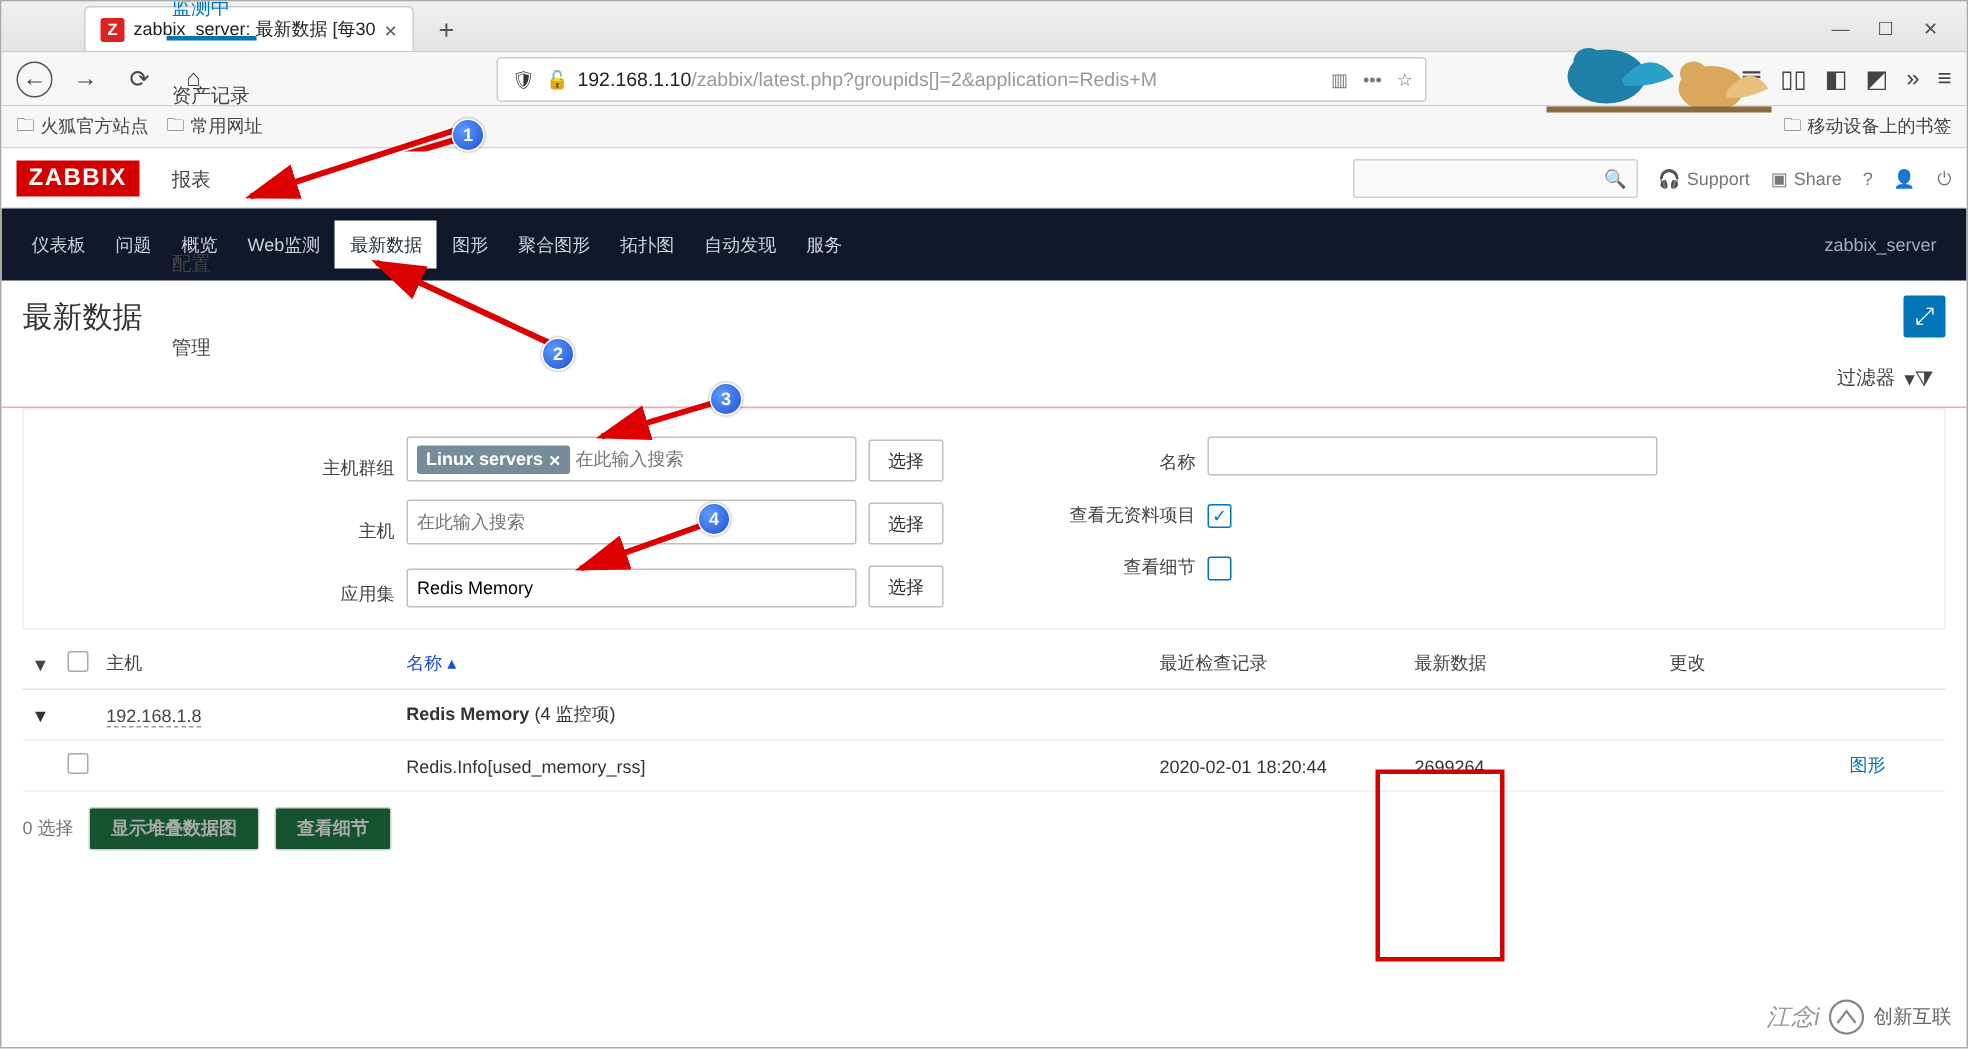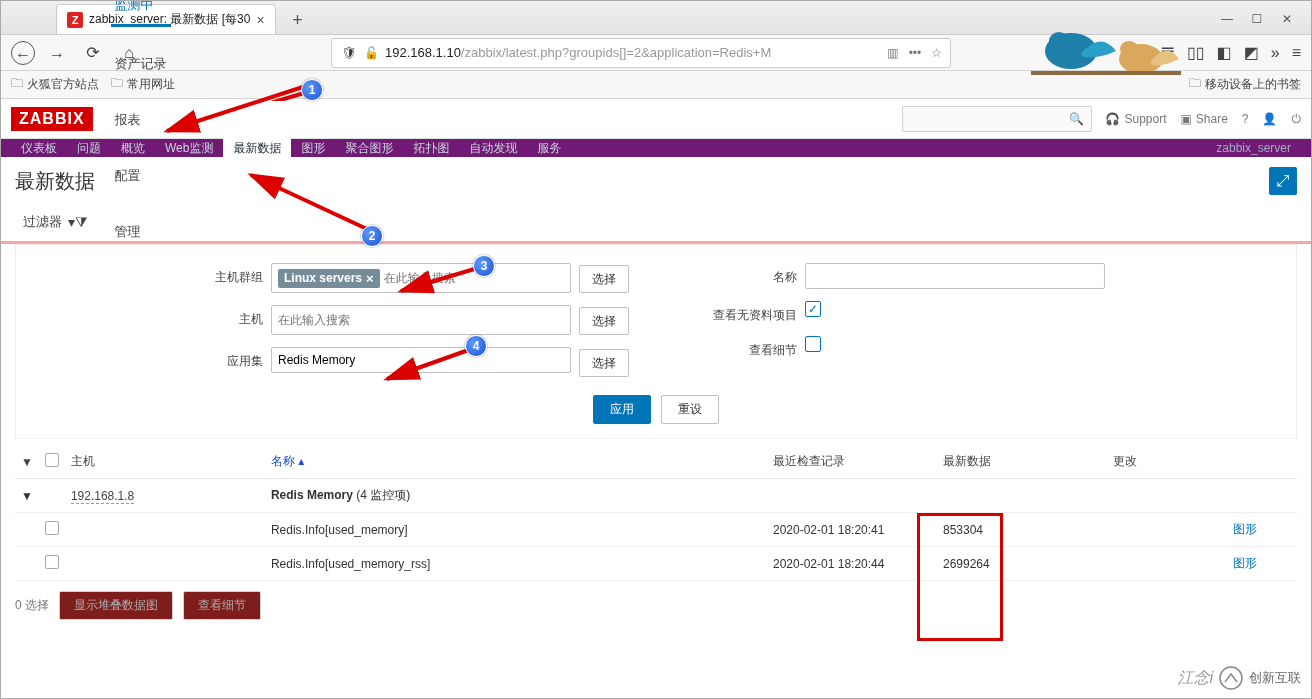--- a/index.html
+++ b/index.html
@@ -36,38 +36,38 @@
 .zbx-top { height: 40px; background: #fff; display: flex; align-items: center; padding: 0 10px; border-bottom: 1px solid #e0e0e0; }
 .zbx-logo { background: #d40000; color: #fff; font-weight: bold; font-size: 16px; padding: 3px 8px; letter-spacing: 1px; }
 .zbx-mainnav { display: flex; margin-left: 18px; gap: 18px; flex-direction: column; }
 .zbx-mainnav-item { color: #444; font-size: 13px; padding: 10px 4px; cursor: pointer; }
 .zbx-mainnav-item.active { color: #0275b8; border-bottom: 3px solid #0275b8; }
 .zbx-top-right { margin-left: auto; display: flex; align-items: center; gap: 14px; }
 .zbx-search { width: 190px; height: 26px; border: 1px solid #d0d0d0; border-radius: 2px; display: flex; align-items: center; background: #fafafa; padding: 0 6px; }
 .zbx-search input { border: none; flex: 1; background: transparent; outline: none; font-size: 12px; }
 .top-link { color: #777; font-size: 12px; display: flex; align-items: center; gap: 4px; }
 
-.zbx-subnav { height: 18px; background: #701a75; display: flex; align-items: center; padding: 0 10px; }
+.zbx-subnav { height: 48px; background: #0f172a; display: flex; align-items: center; padding: 0 10px; }
 .zbx-subnav-item { color: #cbd4de; font-size: 12px; padding: 0 10px; height: 32px; display: flex; align-items: center; cursor: pointer; }
 .zbx-subnav-item.active { background: #fff; color: #1f2936; }
 .zbx-subnav-right { margin-left: auto; color: #9fb0c2; font-size: 12px; padding: 0 10px; }
 
 
 .page-title-row { display: flex; align-items: center; padding: 10px 14px; }
 .page-title { font-size: 20px; color: #333; font-weight: normal; }
 .fullscreen-btn { margin-left: auto; width: 28px; height: 28px; background: #0275b8; color: #fff; display: flex; align-items: center; justify-content: center; border-radius: 2px; font-size: 16px; }
 
-.filter-bar { display: flex; padding: 4px 14px; border-bottom: 3px solid #fca5a5; }
+.filter-bar { display: flex; justify-content: flex-end; padding: 4px 14px; border-bottom: 1px solid #fca5a5; }
 .filter-toggle { display: flex; align-items: center; gap: 6px; padding: 4px 8px; color: #444; font-size: 13px; border-bottom: 2px solid transparent; }
 .filter-toggle .funnel { font-size: 14px; }
 
 .filter-panel { background: #fff; padding: 18px 30px 14px; border: 1px solid #eee; margin: 0 14px; }
 .filter-grid { display: flex; gap: 80px; justify-content: center; }
 .filter-col { display: flex; flex-direction: column; gap: 12px; }
-.field-row { display: flex; align-items: flex-start; gap: 8px; }
+.field-row { display: flex; align-items: flex-end; gap: 8px; }
 .field-label { width: 56px; text-align: right; color: #444; padding-top: 6px; white-space: nowrap; }
 .field-label.wide { width: 88px; }
 .multi-input { width: 300px; border: 1px solid #c0c0c0; border-radius: 2px; padding: 4px 6px; min-height: 30px; display: flex; flex-wrap: wrap; gap: 4px; align-items: center; }
 .tag { background: #768d99; color: #fff; padding: 2px 6px; border-radius: 2px; display: flex; align-items: center; gap: 4px; font-size: 12px; font-weight: bold; }
 .tag .x { cursor: pointer; font-size: 13px; }
 .ghost-input { border: none; outline: none; font-size: 12px; min-width: 80px; flex: 1; color: #333; }
 .text-input { width: 300px; height: 26px; border: 1px solid #c0c0c0; border-radius: 2px; padding: 0 6px; font-size: 12px; outline: none; }
 .select-btn { height: 28px; padding: 0 12px; border: 1px solid #c0c0c0; background: #fff; color: #333; border-radius: 2px; font-size: 12px; cursor: pointer; margin-top: 2px; }
 .checkbox-wrap { display: flex; align-items: center; }
 .chk { width: 16px; height: 16px; border: 1px solid #0275b8; border-radius: 2px; display: flex; align-items: center; justify-content: center; color: #0275b8; font-size: 12px; }
@@ -84,21 +84,21 @@
 .expander { width: 20px; text-align: center; color: #666; cursor: pointer; }
 .chkcell { width: 24px; }
 .chkbox { width: 14px; height: 14px; border: 1px solid #aaa; border-radius: 2px; display: inline-block; }
 .host-link { color: #444; border-bottom: 1px dashed #999; cursor: pointer; }
 .grp-name b { font-weight: bold; }
 .link { color: #0275b8; cursor: pointer; }
 .values-highlight { position: absolute; border: 3px solid #d40000; pointer-events: none; }
 
 .footer-row { padding: 10px 14px; display: flex; align-items: center; gap: 10px; }
 .sel-count { color: #777; font-size: 12px; }
-.btn-disabled { padding: 5px 14px; border: 1px solid #d0d0d0; background: #7f1d1d; color: #aaa; border-radius: 2px; font-size: 12px; }
+.btn-disabled { padding: 5px 14px; border: 1px solid #d0d0d0; background: #14532d; color: #aaa; border-radius: 2px; font-size: 12px; font-weight: bold; }
 
 
 .annot-arrow { position: absolute; pointer-events: none; z-index: 50; }
 .annot-marker { position: absolute; width: 22px; height: 22px; border-radius: 50%; background: radial-gradient(circle at 35% 35%, #5e9aff, #1e50d0); color: #fff; font-weight: bold; display: flex; align-items: center; justify-content: center; font-size: 12px; border: 1.5px solid #fff; box-shadow: 0 0 2px rgba(0,0,0,0.5); z-index: 51; pointer-events: none; }
 
 .watermark { position: absolute; right: 10px; bottom: 8px; font-size: 16px; color: #999; font-style: italic; display: flex; align-items: center; gap: 6px; }
 </style>
 </head>
 <body>
 
@@ -255,24 +255,20 @@
             <div class="chk">✓</div>
           </div>
       </div>
       <div class="field-row">
         <div class="field-label wide">查看细节</div>
         <div class="checkbox-wrap">
             <div class="chk" style="color:transparent">✓</div>
           </div>
       </div>
     </div>
-  </div>
-  <div class="filter-buttons">
-    <button class="btn-primary">应用</button>
-    <button class="btn-default">重设</button>
   </div>
 </div>
 
 <div class="data-area">
   <table class="latest">
     <thead>
       <tr>
         <th class="expander">▼</th>
         <th class="chkcell"><span class="chkbox"></span></th>
         <th style="width:200px;">主机</th>
@@ -287,30 +283,20 @@
       <tr>
         <td class="expander">▼</td>
         <td></td>
         <td><span class="host-link">192.168.1.8</span></td>
         <td class="grp-name" colspan="5"><b>Redis Memory</b> <span>(4 监控项)</span></td>
       </tr>
       <tr>
         <td></td>
           <td class="chkcell"><span class="chkbox"></span></td>
           <td></td>
-        <td>Redis.Info[used_memory]</td>
-        <td>2020-02-01 18:20:41</td>
-        <td>853304</td>
-        <td></td>
-        <td><span class="link">图形</span></td>
-      </tr>
-      <tr>
-        <td></td>
-          <td class="chkcell"><span class="chkbox"></span></td>
-          <td></td>
         <td>Redis.Info[used_memory_rss]</td>
         <td>2020-02-01 18:20:44</td>
         <td>2699264</td>
         <td></td>
         <td><span class="link">图形</span></td>
       </tr>
     </tbody>
   </table>
 </div>
 

